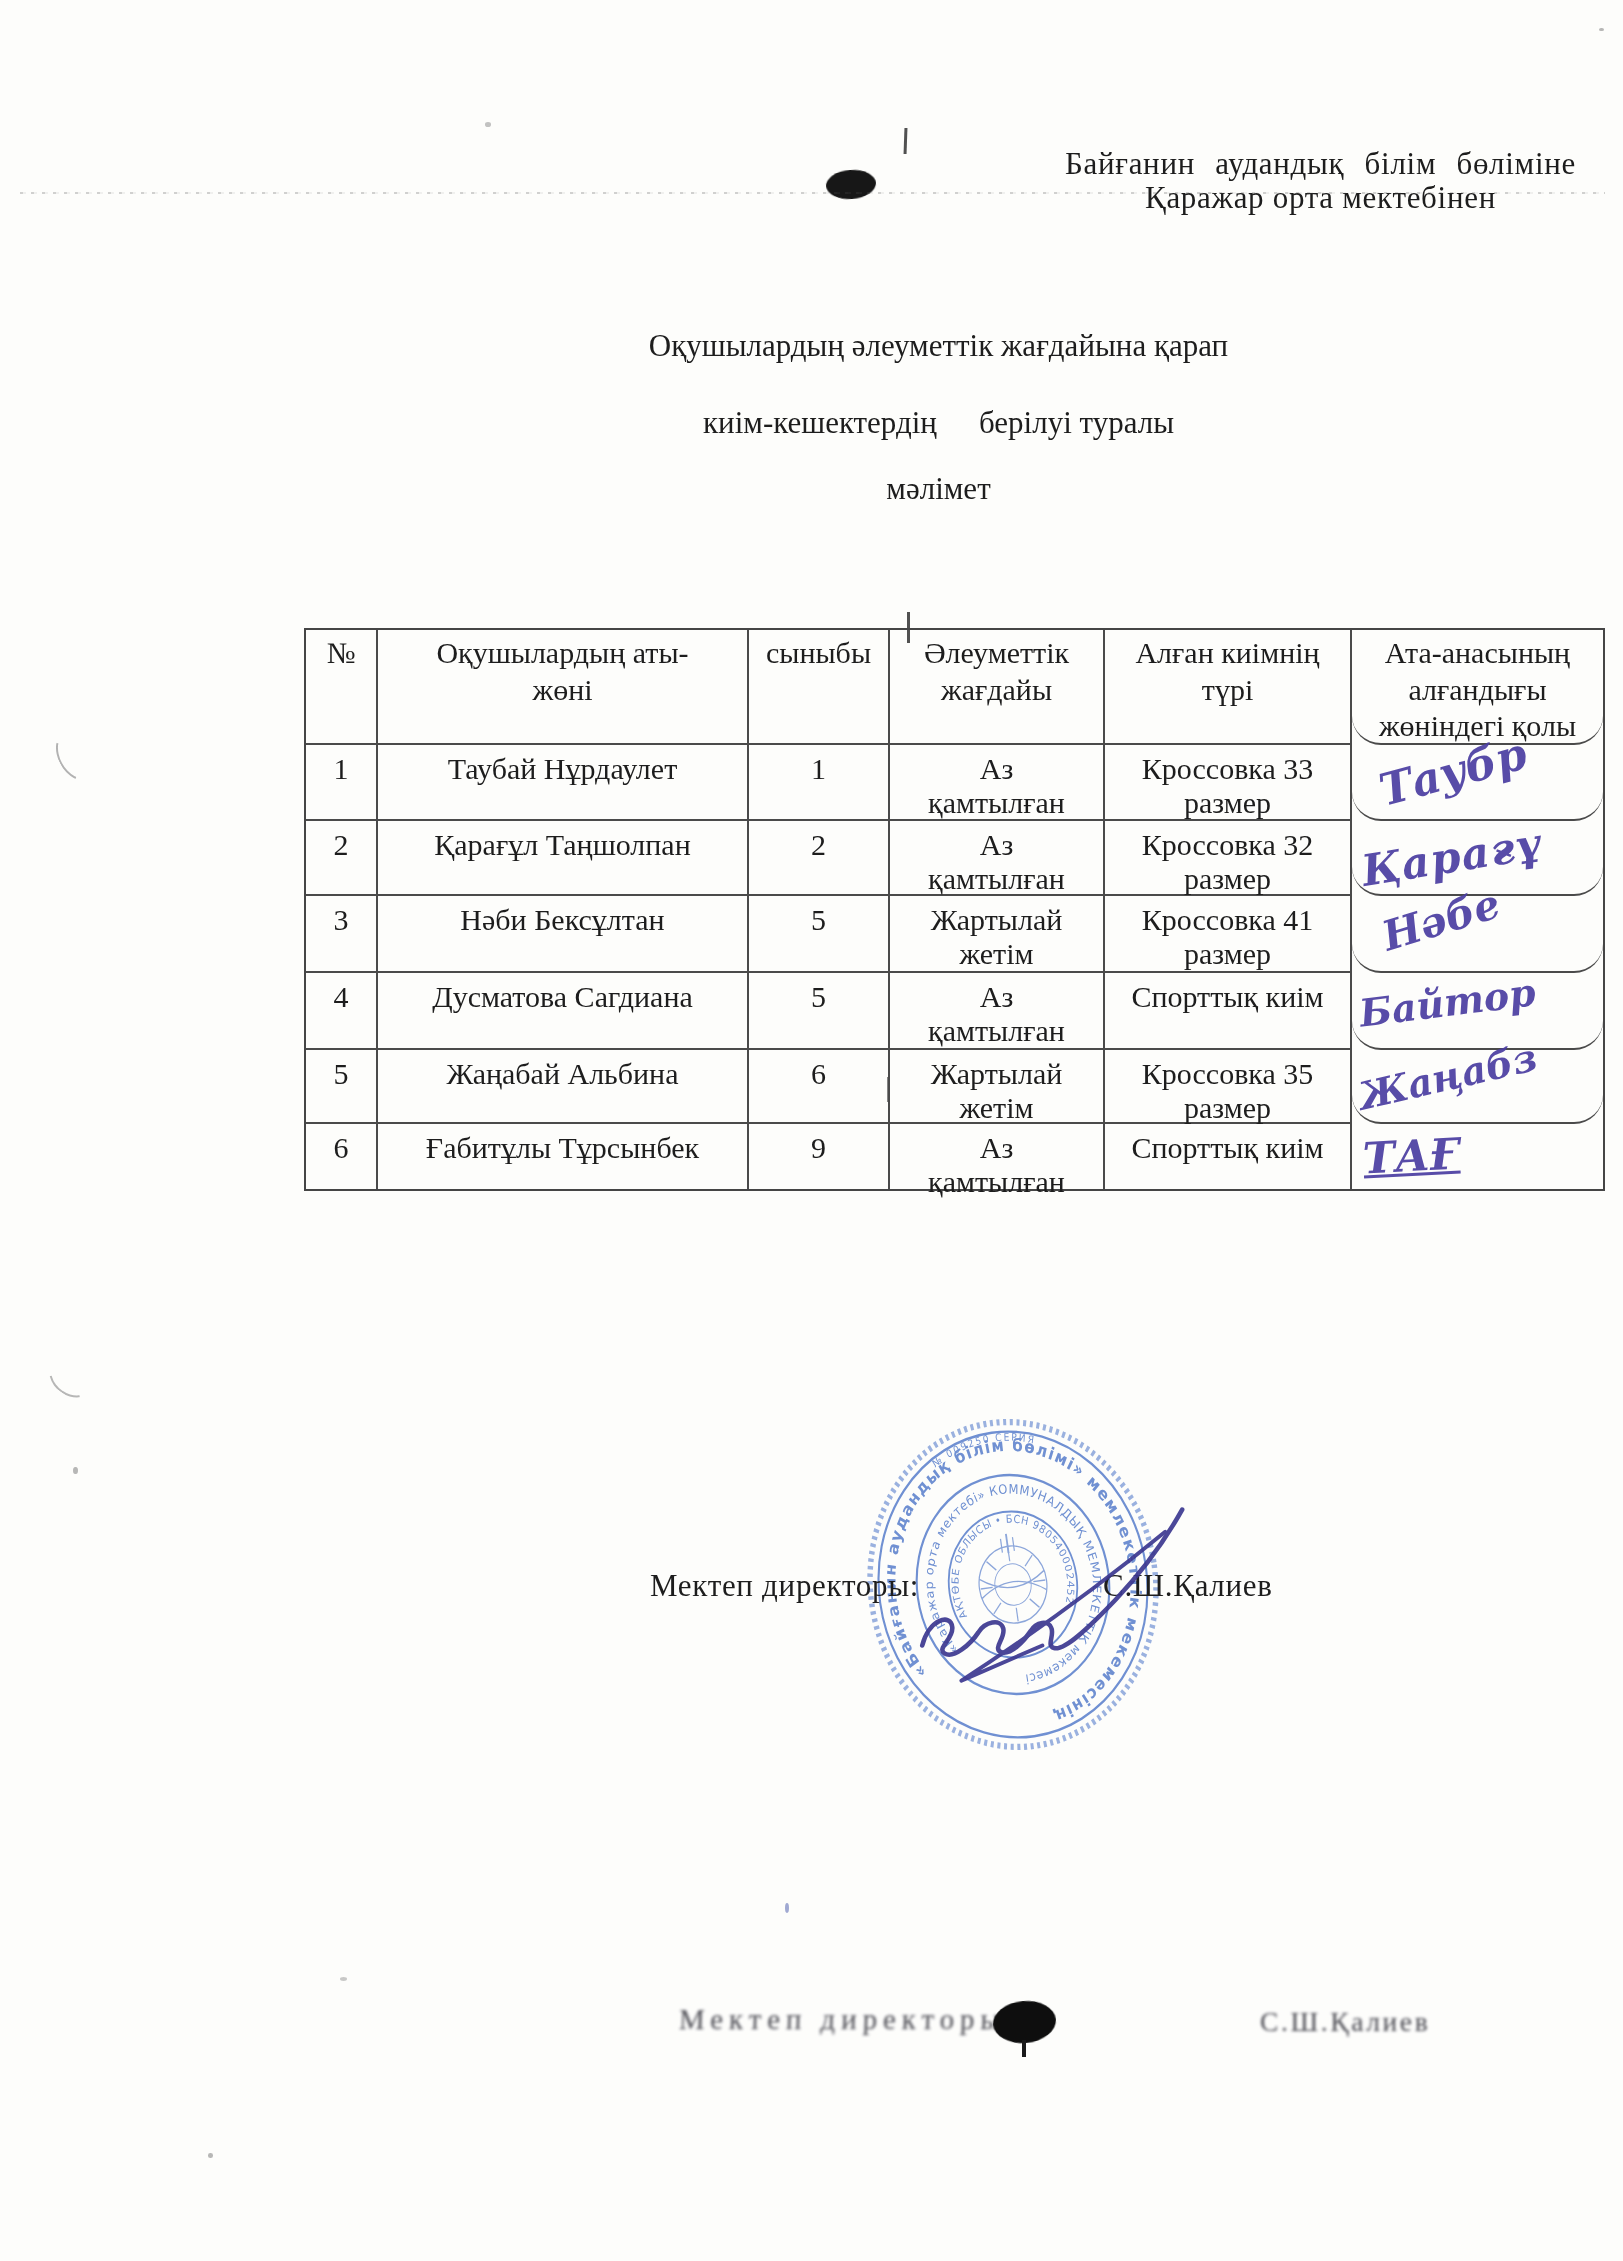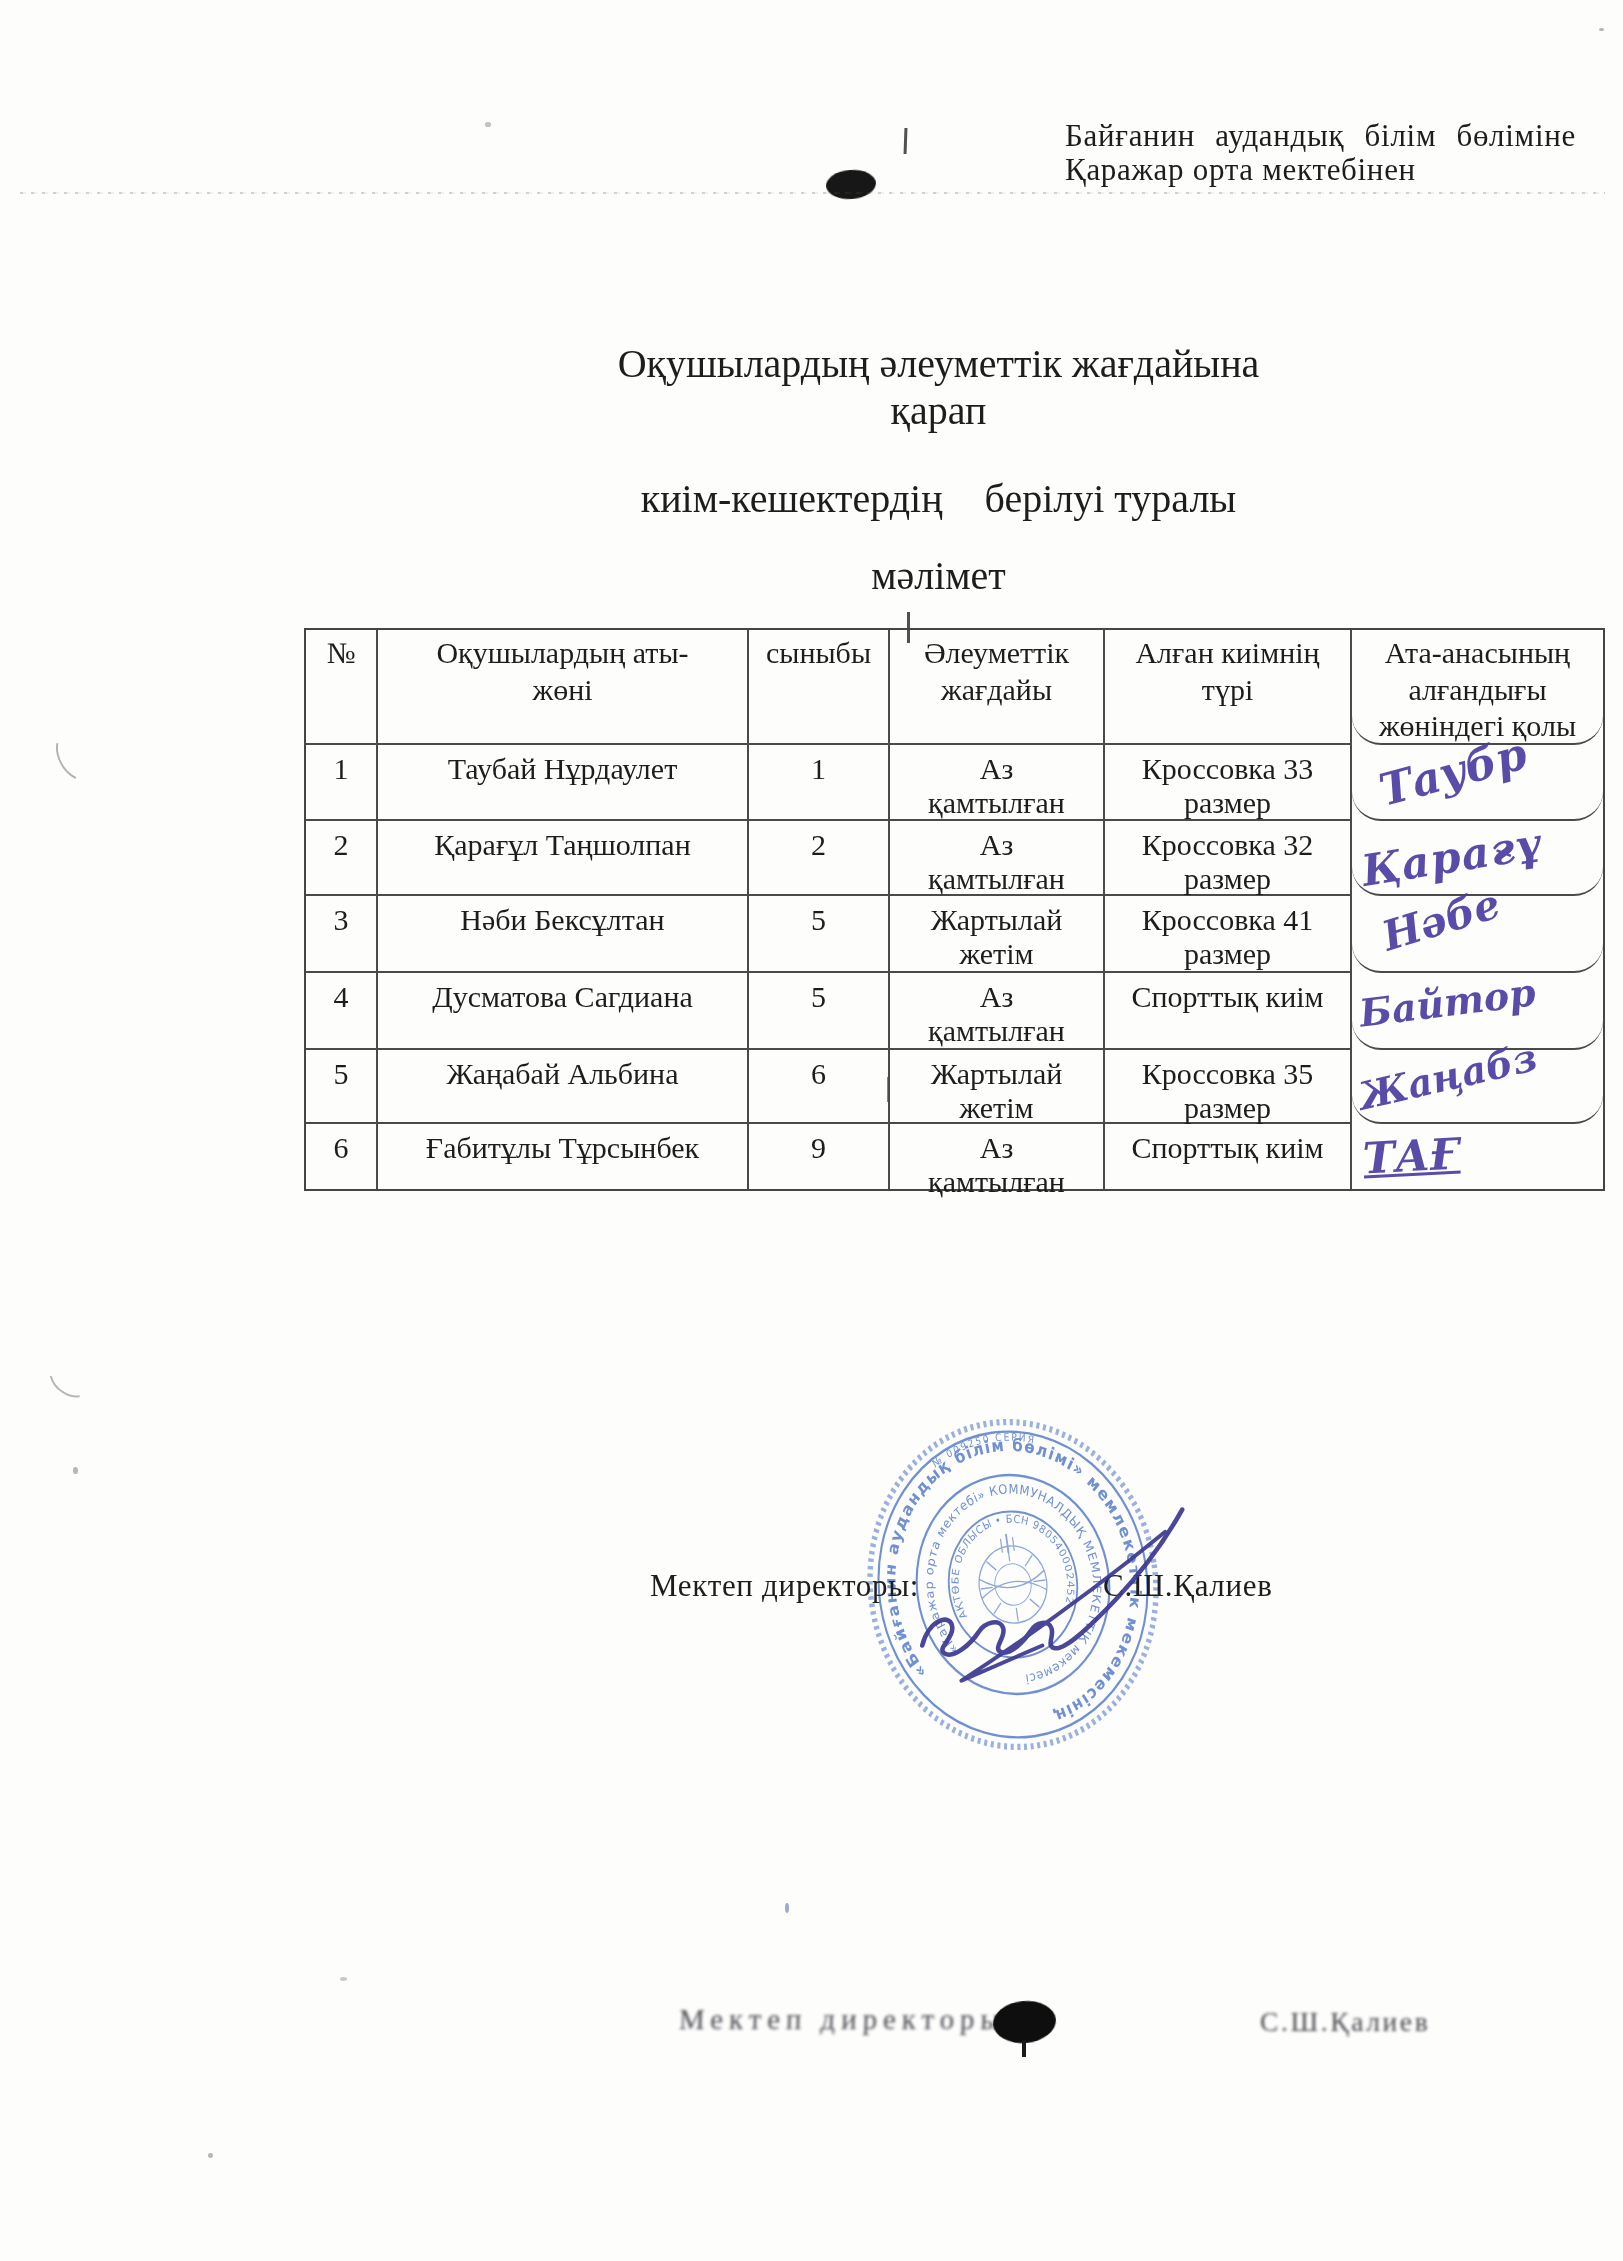--- a/index.html
+++ b/index.html
@@ -2,25 +2,25 @@
 <html style="font-size:10.5px"><head>
 <meta charset="utf-8">
 <style>
   html,body{margin:0;padding:0;background:#e8e8e6;}
   .page{
     position:relative; width:1623px; height:2261px; margin:0 auto;
     background:#fdfdfb; overflow:hidden;
     font-family:"Liberation Serif", serif; color:#1d1d1d;
   }
   
-  .recipient{position:absolute; left:1065px; top:119px; font-size:31px; line-height:1.1;}
+  .recipient{position:absolute; left:1065px; top:147px; font-size:31px; line-height:1.1;text-align:center;}
   .recipient .r1{word-spacing:11.8px; letter-spacing:0.7px;}
   .recipient .r2{letter-spacing:0.7px;}
   
-  .title{position:absolute; left:608px; top:340px; width:661px; text-align:center; font-size:40px;}
+  .title{position:absolute; left:608px; top:328px; width:661px; text-align:center; font-size:31px;}
   .title .t2{margin-top:41px;}
   .title .t2 .gap{display:inline-block; width:42px;}
   .title .t3{margin-top:30px;}
   
   .tbl{
     position:absolute; left:304px; top:628px;
     display:grid;
     grid-template-columns:72px 371px 141px 215px 247px 251px;
     grid-template-rows:115px 76px 75px 77px 77px 74px 65px;
     border:2.6px solid #454545;

